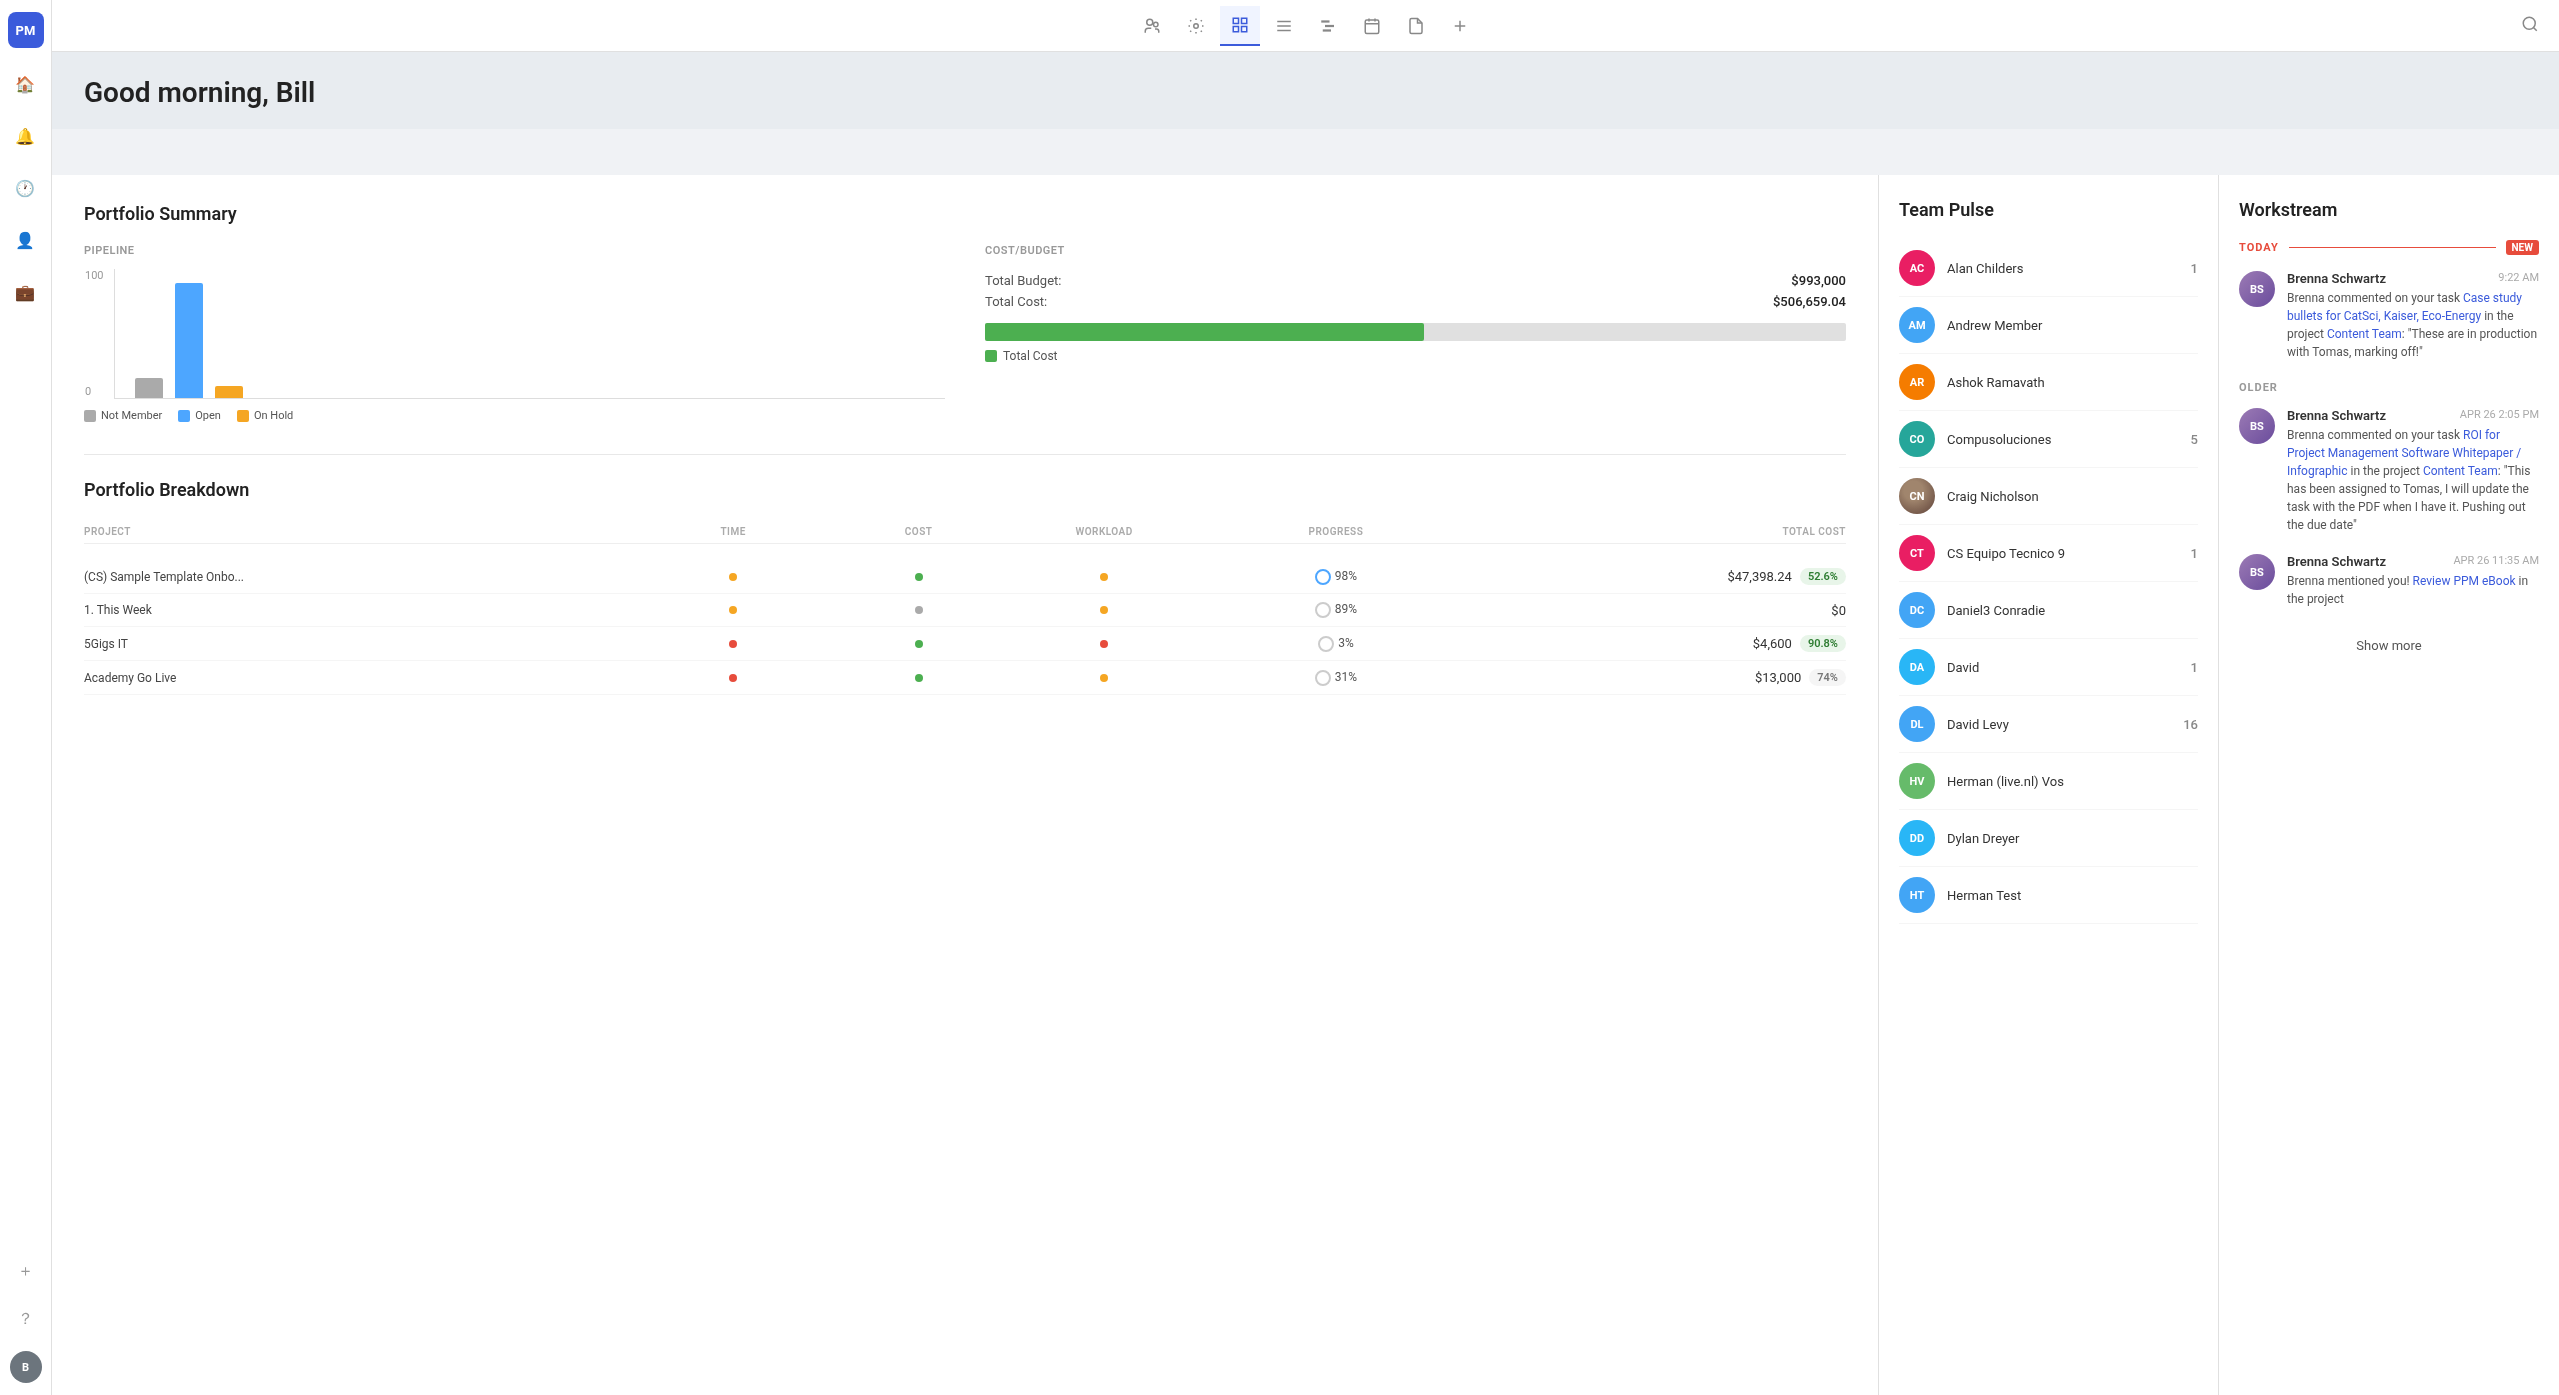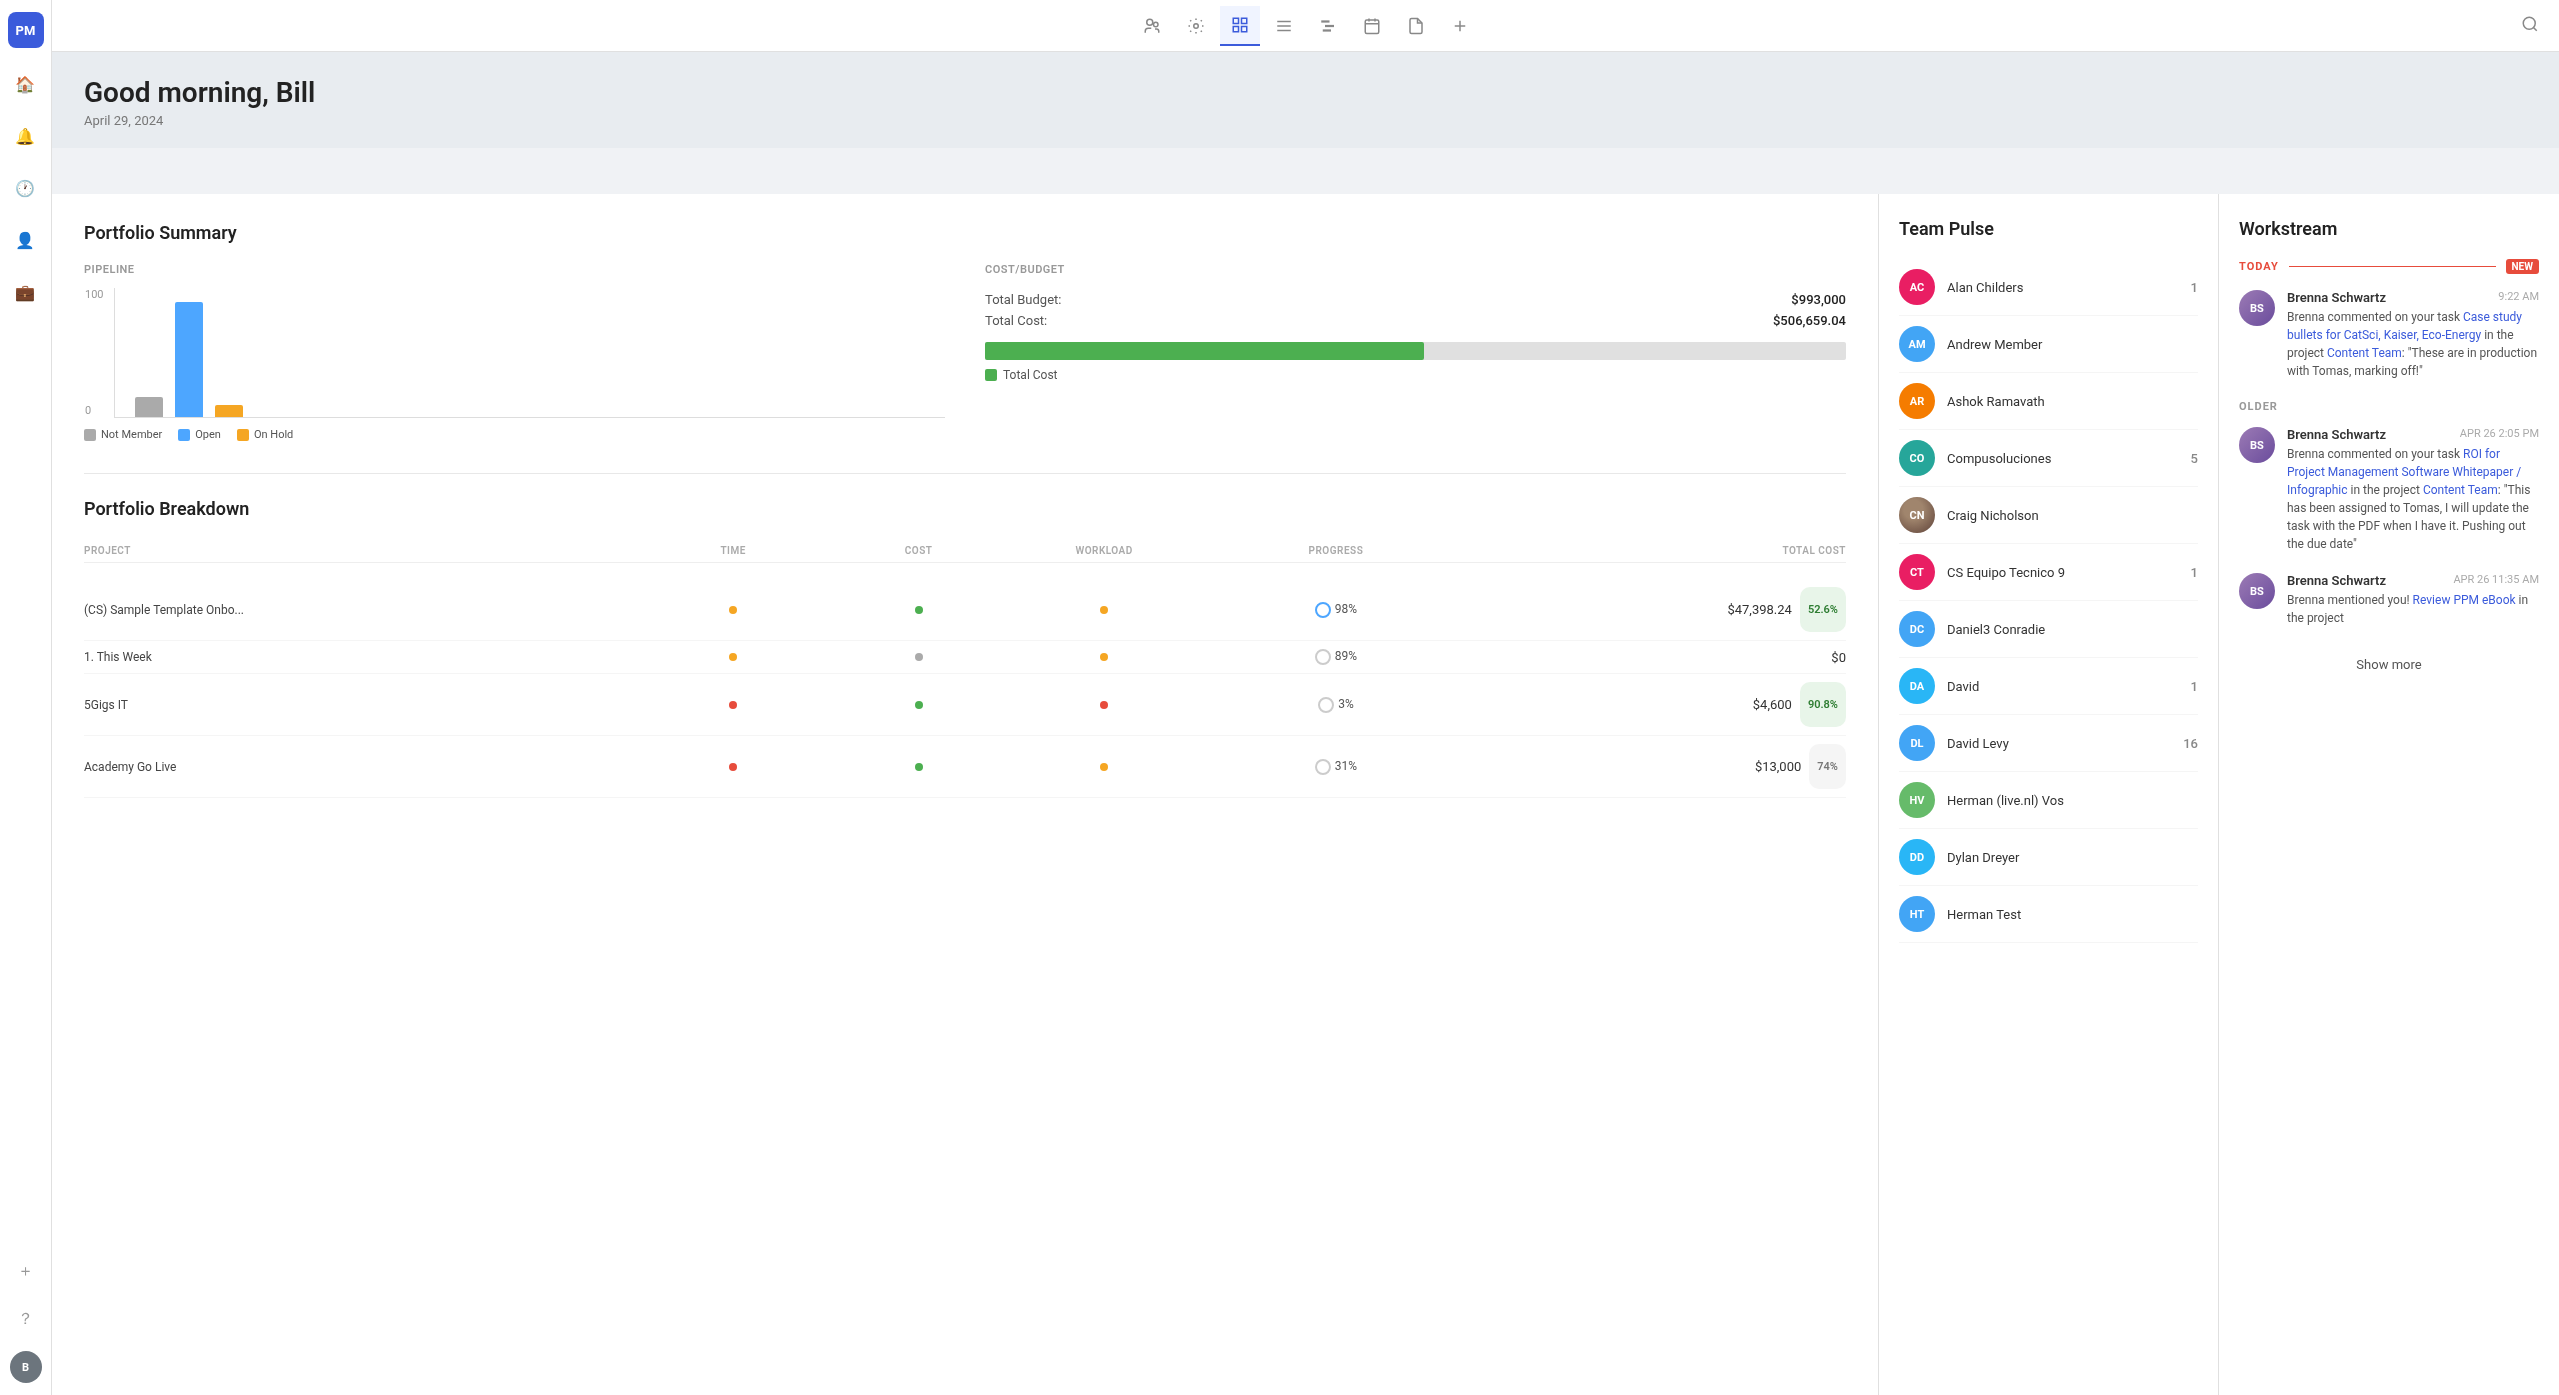--- a/index.html
+++ b/index.html
@@ -137,21 +137,21 @@
     .col-progress { flex: 1.5; display: flex; justify-content: center; }
     .col-total { flex: 2; display: flex; justify-content: flex-end; gap: 8px; align-items: center; }
     .col-header { font-size: 10px; font-weight: 600; color: #aaa; text-transform: uppercase; letter-spacing: 0.5px; }
     .dot { width: 8px; height: 8px; border-radius: 50%; }
     .dot-orange { background: #f5a623; }
     .dot-green { background: #4caf50; }
     .dot-gray { background: #aaa; }
     .dot-red { background: #e74c3c; }
     .progress-val { font-size: 12px; color: #555; }
     .progress-circle { width: 16px; height: 16px; border-radius: 50%; border: 2px solid #ccc; display: inline-block; margin-right: 4px; }
-    .badge { padding: 16px 8px; border-radius: 10px; font-size: 11px; font-weight: 600; }
+    .badge { padding: 2px 8px; border-radius: 10px; font-size: 11px; font-weight: 600; }
     .badge-green { background: #e8f5e9; color: #2e7d32; }
     .badge-gray { background: #f5f5f5; color: #777; }
 
     
     .team-pulse-panel {
       width: 340px;
       background: #fff;
       border-right: 1px solid #e0e0e0;
       overflow-y: auto;
       padding: 24px 20px;
@@ -270,21 +270,20 @@
           <circle cx="11" cy="11" r="8"></circle>
           <path d="m21 21-4.35-4.35"></path>
         </svg>
     </button>
   </div>
 
   <div class="content-area">
 
     <div class="page-header">
       <h1>Good morning, Bill</h1>
-      <div class="date">April 29, 2024</div>
     </div>
 
     <div class="panels">
 
       <div class="portfolio-panel">
 
         <div class="portfolio-summary">
           <div class="section-title">Portfolio Summary</div>
           <div class="summary-content">
 

